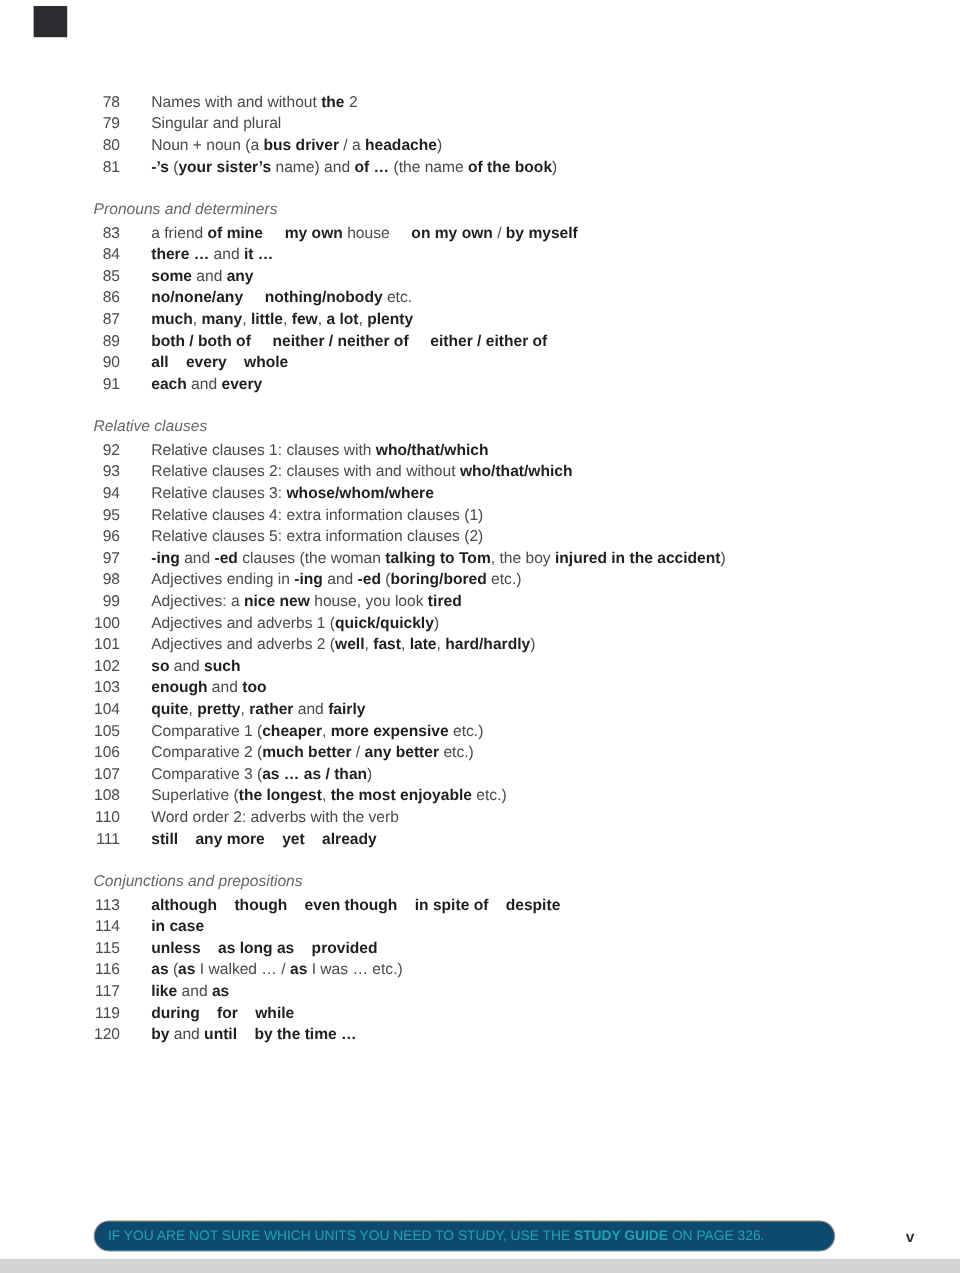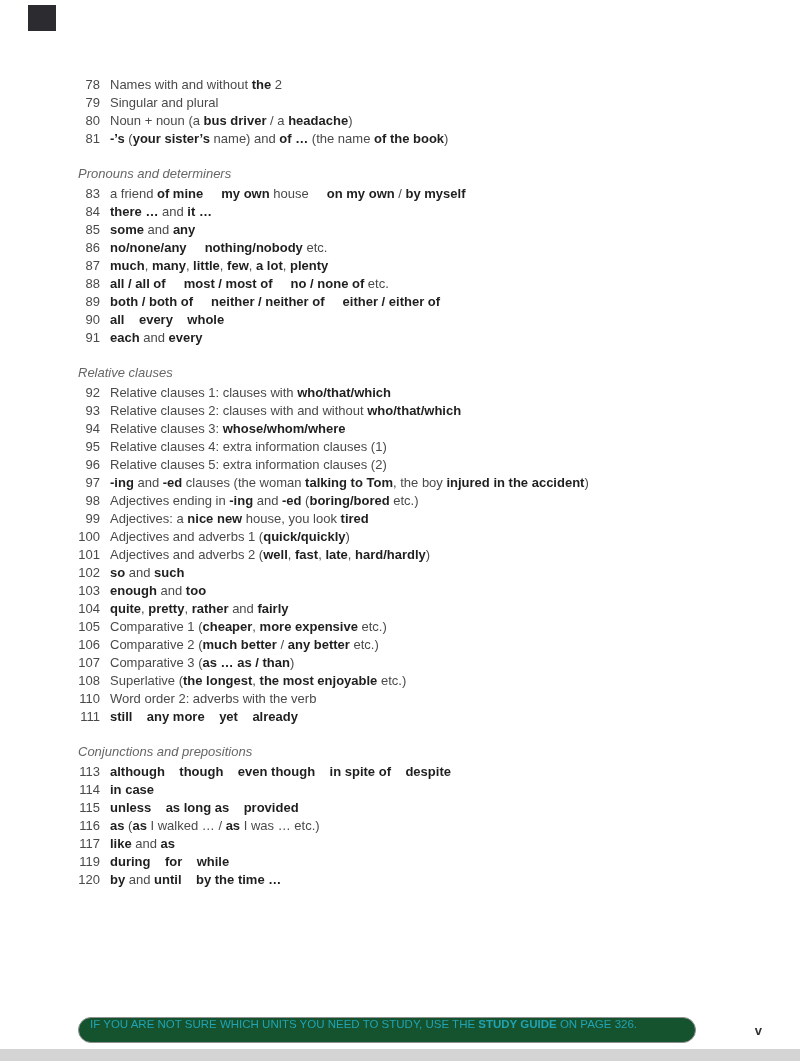--- a/index.html
+++ b/index.html
@@ -20,41 +20,41 @@
     background: var(--mark, #2b2b30);
   }
   .toc {
     position: absolute; left: 70px; top: 76px; width: 665px;
     font-size: 13px; line-height: 18px;
     color: var(--text, #4a4a4a);
   }
   .entry {
     display: grid;
     grid-template-columns: 30px 1fr;
-    column-gap: 10px;
+    column-gap: 26px;
   }
   .entry .num { text-align: right; color: var(--text, #4a4a4a); }
   .entry .txt { white-space: pre-wrap; }
   .toc .b { font-weight: bold; color: var(--bold, #1f1f1f); }
   .section-heading {
     font-style: italic;
     color: var(--heading, #666666);
     margin: 17px 0 2px 8px;
   }
   .study-guide-note {
     position: absolute; left: 78px; top: 1017px;
     width: 618px; height: 26px;
     border: 1px solid #909090;
     border-radius: 13px;
-    display: flex; align-items: flex-start;
+    display: flex; align-items: center;
     padding: 0 11px;
     font-size: 11.5px;
     color: var(--accent, #21a3b4);
     white-space: pre-wrap;
-    background: #14532d;
+    background: #0c4a6e;
   }
   .study-guide-note .b { font-weight: bold; }
   .page-number {
     position: absolute; right: 38px; top: 1023px;
     font-size: 13px; font-weight: bold;
     color: #333333;
   }
   .bottom-band {
     position: absolute; left: 0; right: 0; bottom: 0;
     height: 12px;
@@ -99,24 +99,20 @@
       </div>
       <div class="entry">
         <span class="num">86</span>
         <span class="txt"><span class="b">no/none/any</span><span>     </span><span class="b">nothing/nobody</span><span> etc.</span></span>
       </div>
       <div class="entry">
         <span class="num">87</span>
         <span class="txt"><span class="b">much</span><span>, </span><span class="b">many</span><span>, </span><span class="b">little</span><span>, </span><span class="b">few</span><span>, </span><span class="b">a lot</span><span>, </span><span class="b">plenty</span></span>
       </div>
       <div class="entry">
-        <span class="num">88</span>
-        <span class="txt"><span class="b">all / all of</span><span>     </span><span class="b">most / most of</span><span>     </span><span class="b">no / none of</span><span> etc.</span></span>
-      </div>
-      <div class="entry">
         <span class="num">89</span>
         <span class="txt"><span class="b">both / both of</span><span>     </span><span class="b">neither / neither of</span><span>     </span><span class="b">either / either of</span></span>
       </div>
       <div class="entry">
         <span class="num">90</span>
         <span class="txt"><span class="b">all</span><span>    </span><span class="b">every</span><span>    </span><span class="b">whole</span></span>
       </div>
       <div class="entry">
         <span class="num">91</span>
         <span class="txt"><span class="b">each</span><span> and </span><span class="b">every</span></span>

